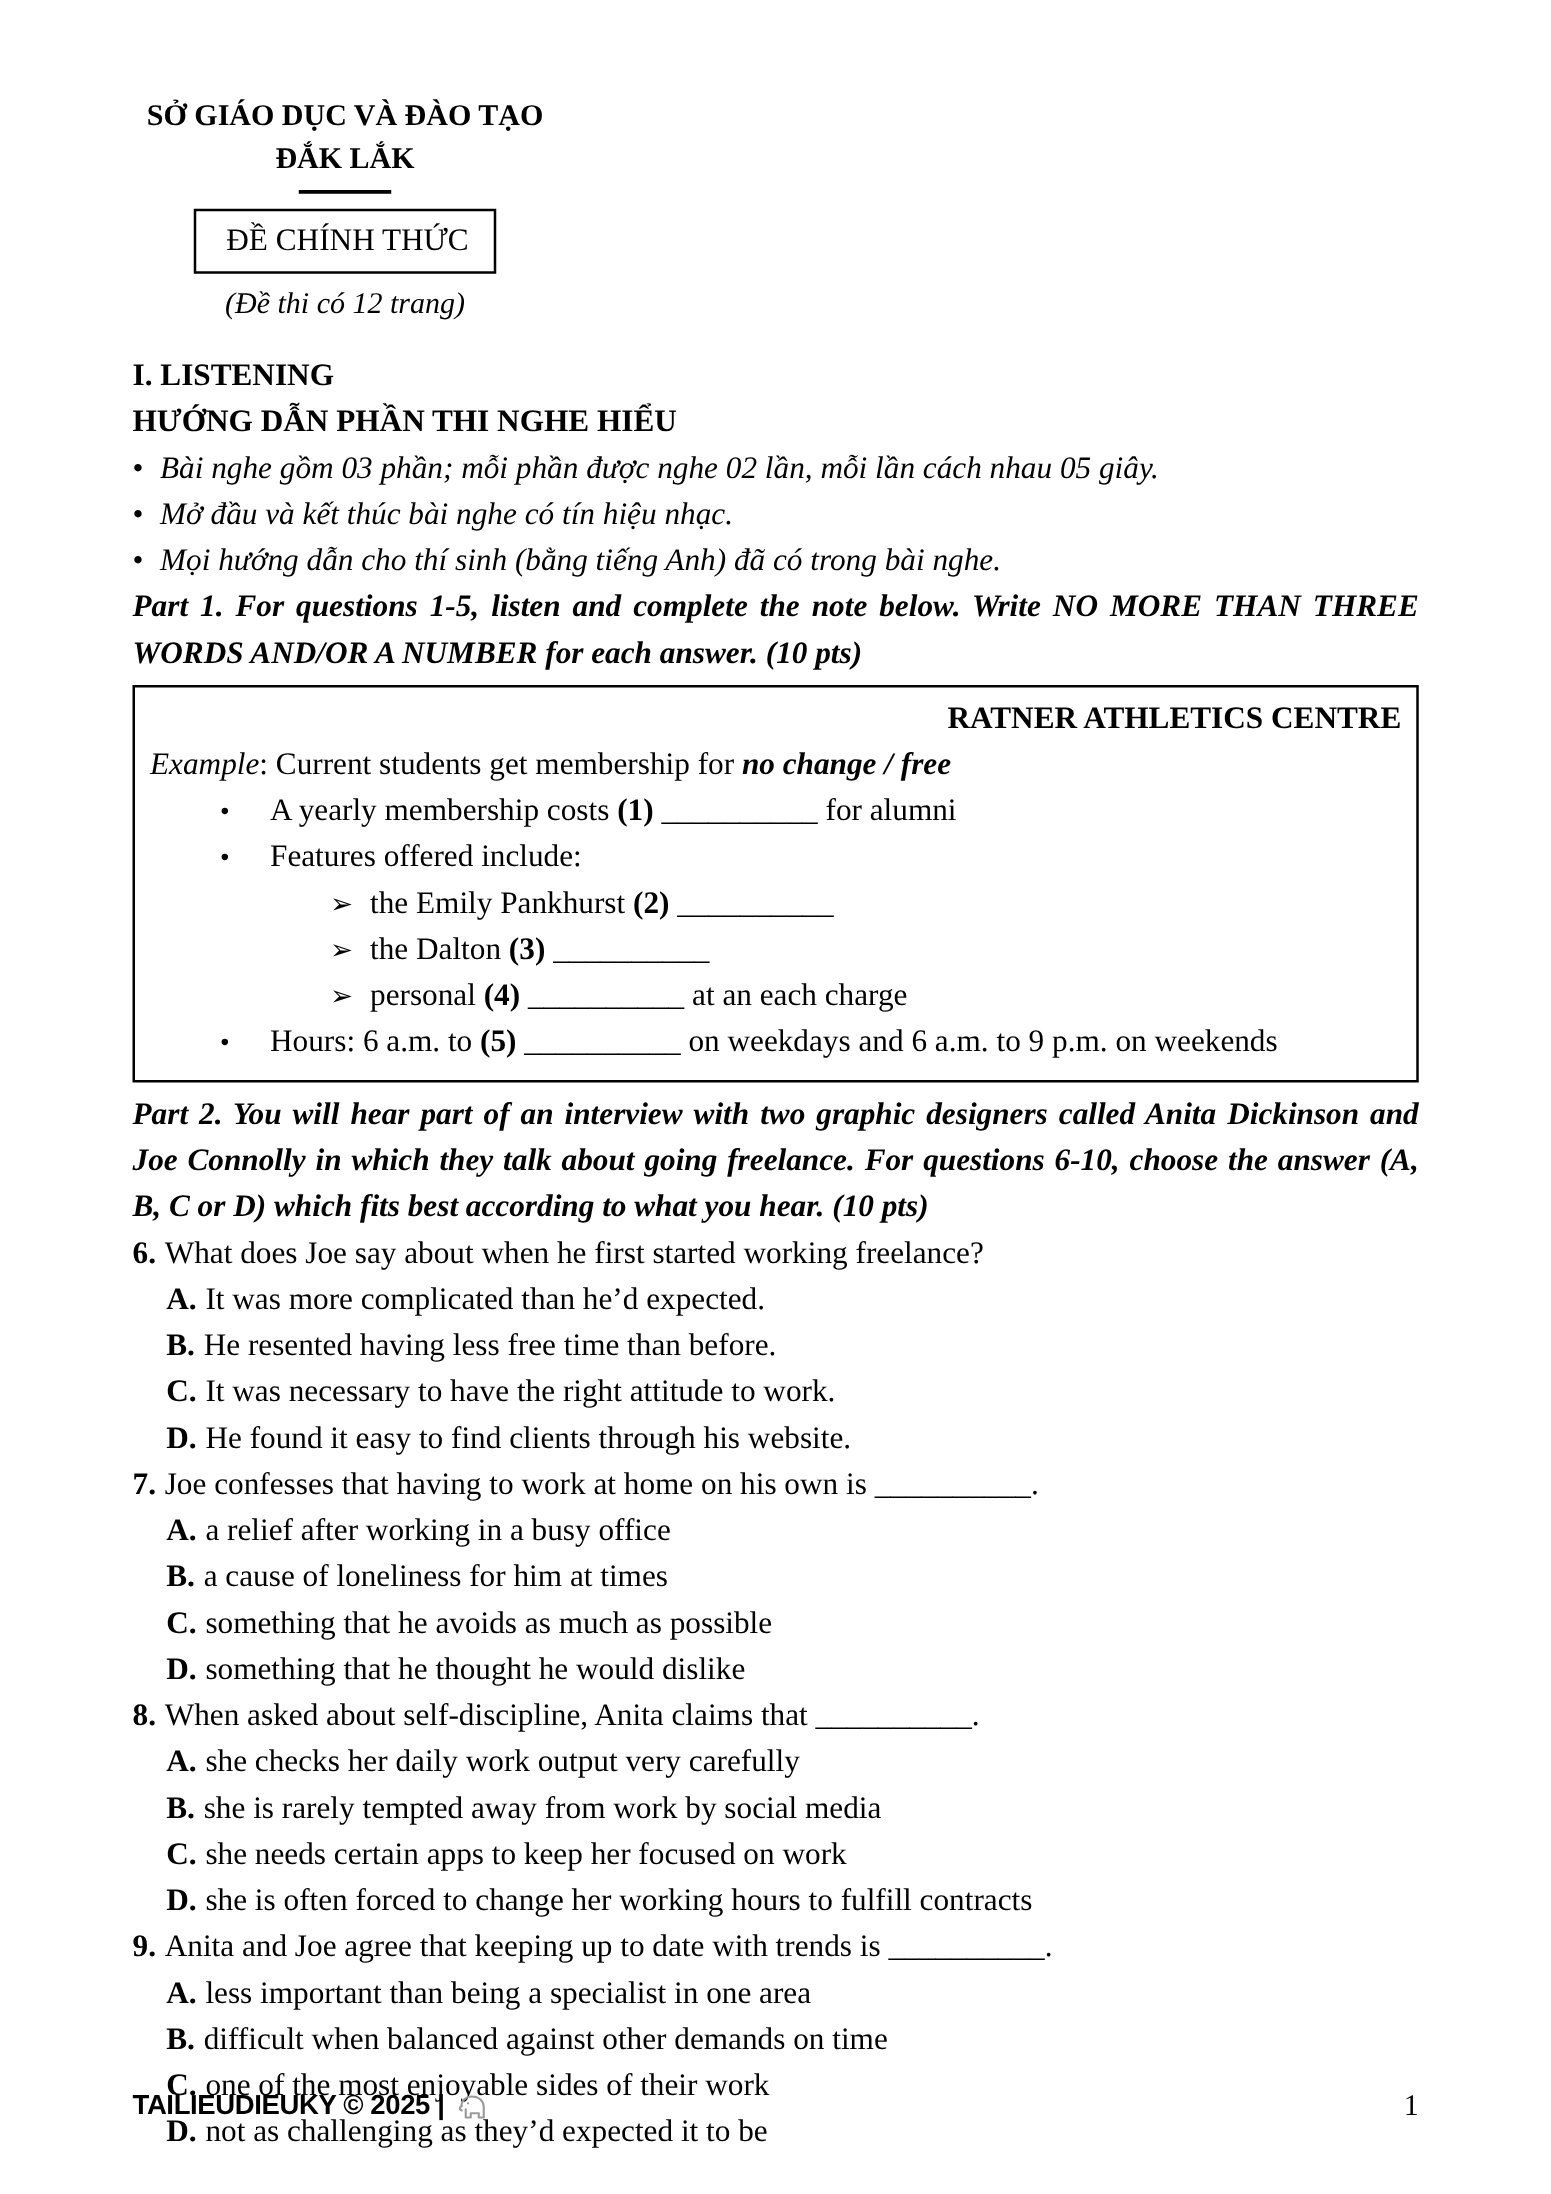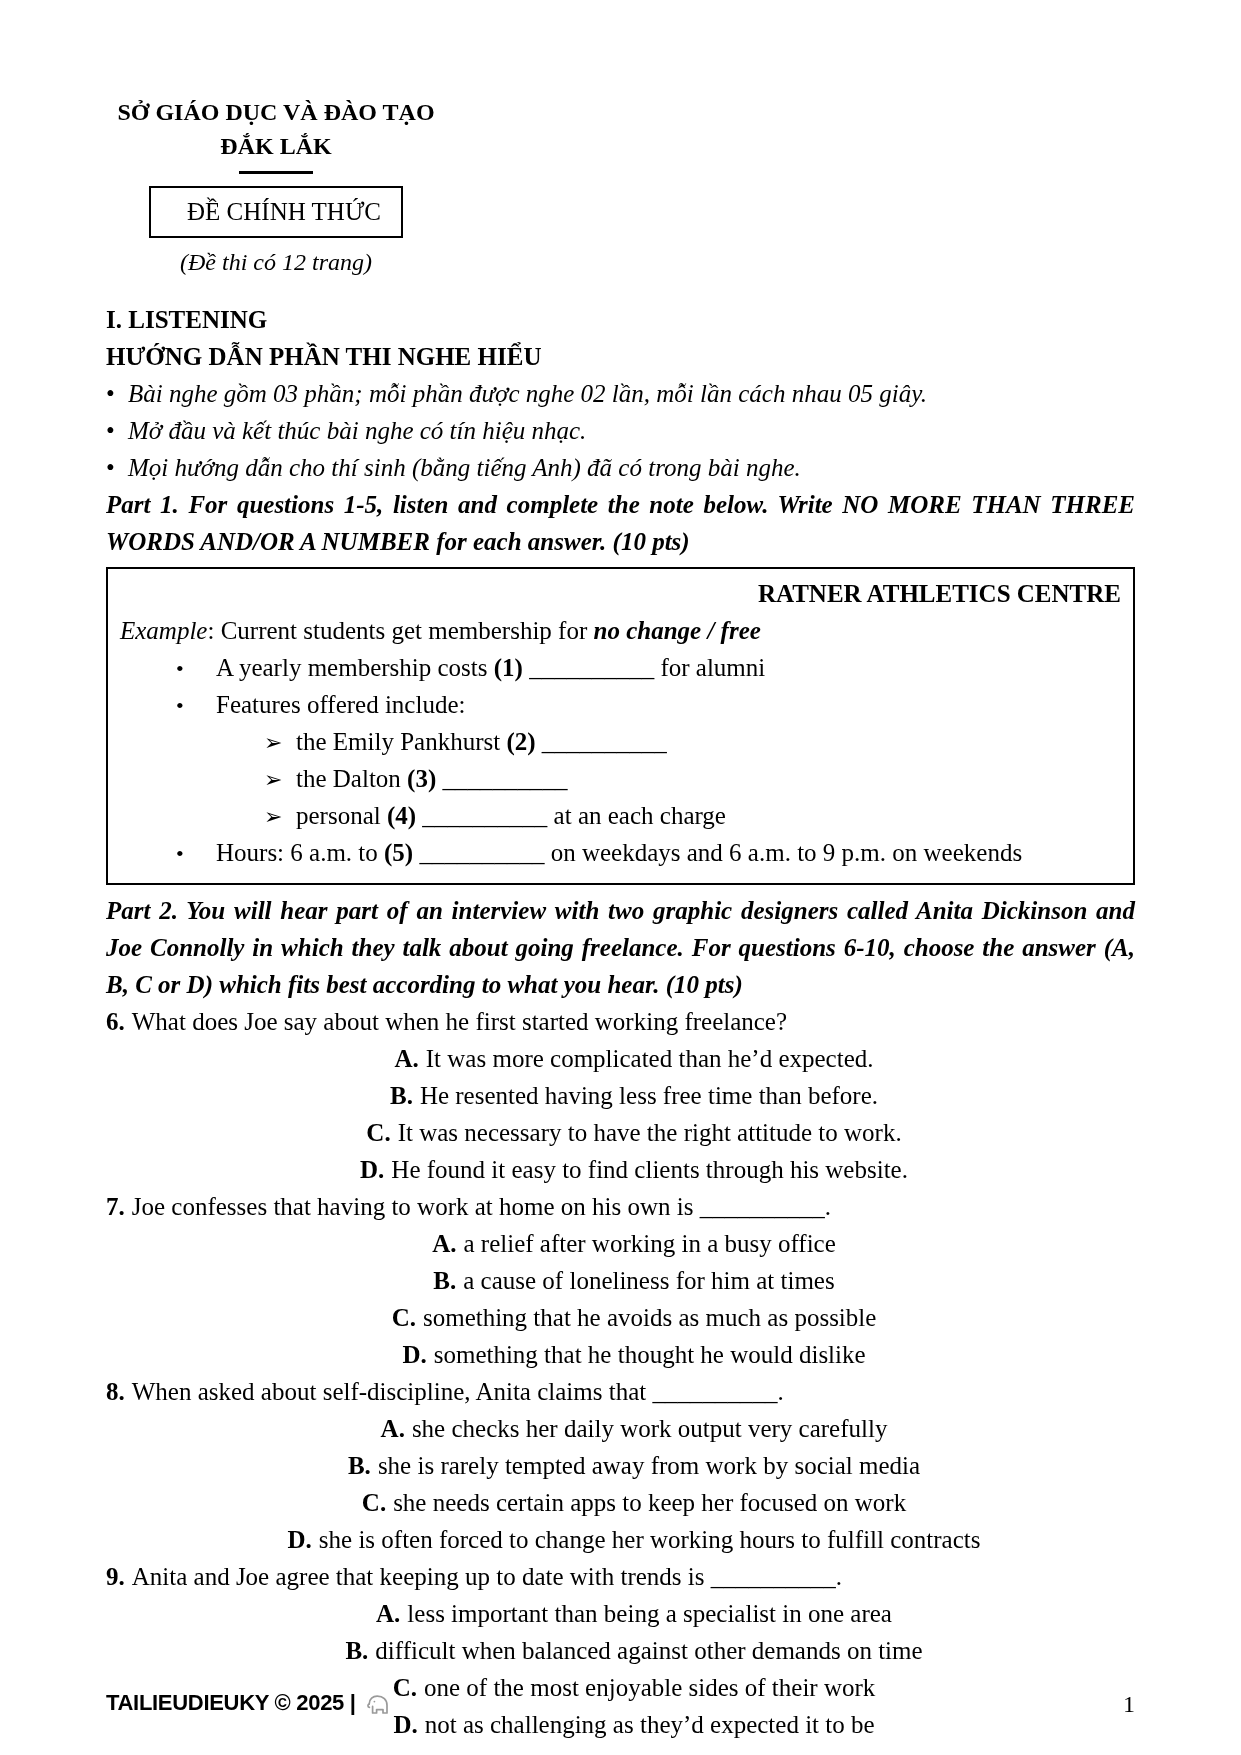--- a/index.html
+++ b/index.html
@@ -1,32 +1,32 @@
 <!DOCTYPE html>
 <html><head>
 <meta charset="utf-8">
 <style>
   html,body{margin:0;padding:0;background:#ffffff;}
   body{
     width:1241px;height:1755px;overflow:hidden;
     font-family:"Liberation Serif", serif;
     font-size:25px;line-height:1.48;color:#000;
   }
-  .page{box-sizing:border-box;width:1241px;height:1499px;padding:76px 106px 0 106px;position:relative;margin-top:19px;}
+  .page{box-sizing:border-box;width:1241px;height:1499px;padding:76px 106px 0 106px;position:relative;}
 
   .bold{font-weight:bold;}
   .italic{font-style:italic;}
 
   
   .header{display:flex;align-items:flex-start;}
   .hdr-left{width:340px;flex:none;text-align:center;}
   .hdr-right{flex:1;text-align:center;}
   .hdr-line{font-weight:bold;font-size:24px;line-height:1.42;}
   .dept-rule{width:74px;height:3px;background:#000;margin:8px auto 10px auto;}
-  .official-box{display:inline-block;border:2px solid #000;padding:5px 20px 6px 36px;margin:2px 0 8px 0;font-size:25px;}
+  .official-box{display:inline-block;border:2px solid #000;padding:5px 20px 6px 24px;margin:2px 0 8px 0;font-size:25px;}
   .page-note{font-style:italic;font-size:24px;line-height:1.35;}
   .duration{font-style:italic;font-size:24px;line-height:1.4;}
   .hdr-rule2{width:298px;height:3px;background:#000;margin:5px auto 0 auto;}
 
   
   .section-title{font-weight:bold;margin-top:22px;}
   .instr-head{font-weight:bold;}
   .instr-line{font-style:italic;}
   .instr-line .marker{font-style:normal;display:inline-block;width:22px;}
   .part-intro{font-weight:bold;font-style:italic;text-align:justify;}
@@ -36,21 +36,21 @@
   .nb-title{text-align:right;font-weight:bold;}
   .nb-line{}
   .nb-lvl1{padding-left:56px;}
   .nb-lvl1 .marker{display:inline-block;width:40px;font-size:22px;}
   .nb-lvl2{padding-left:144px;}
   .nb-lvl2 .marker{display:inline-block;width:32px;font-size:22px;}
 
   
   .q{}
   .qnum{font-weight:bold;margin-right:7px;}
-  .opt{padding-left:27px;text-align:center;}
+  .opt{padding-left:27px;}
   .opt-label{font-weight:bold;margin-right:7px;}
 
   
   .footer{position:absolute;left:106px;right:106px;top:1668px;display:flex;}
   .brand{font-family:"Liberation Sans", sans-serif;font-weight:bold;font-size:22px;letter-spacing:-0.3px;}
   .logo{margin-left:9px;display:inline-flex;align-items:center;}
   .pagenum{margin-left:auto;font-size:24px;}
 </style>
 </head>
 <body>

